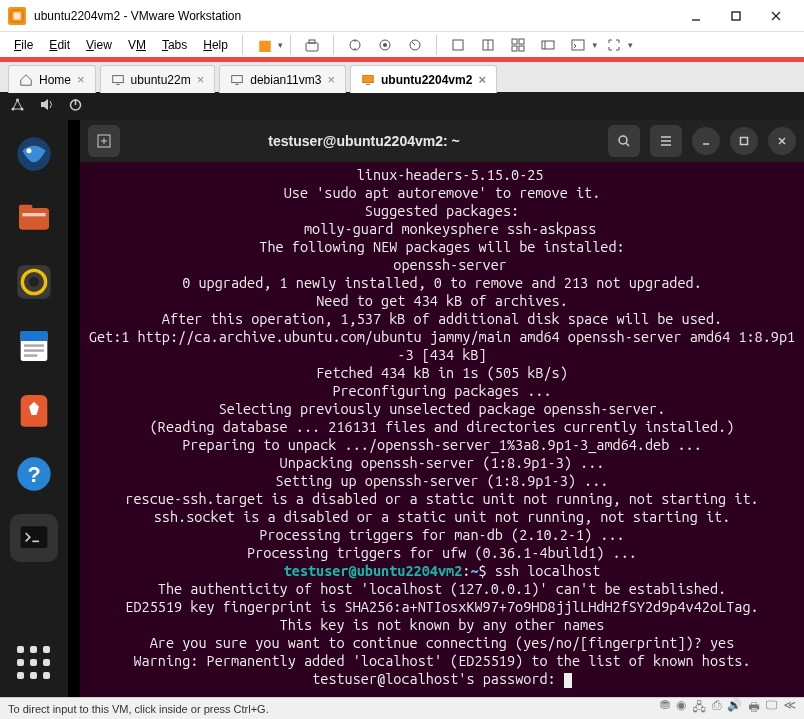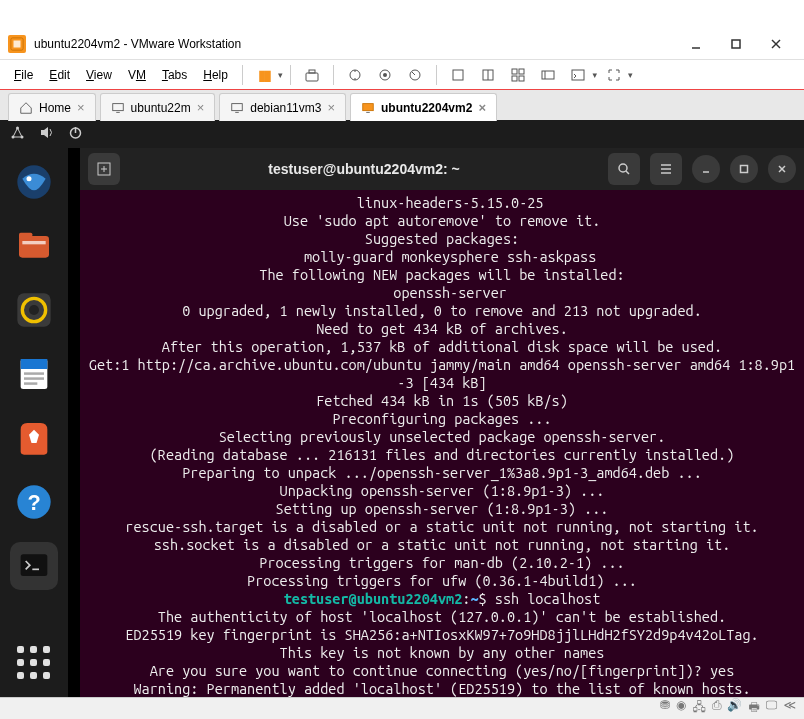--- a/index.html
+++ b/index.html
@@ -1,27 +1,27 @@
 <!DOCTYPE html>
 <html><head>
 <meta charset="utf-8">
 <style>
 * { margin: 0; padding: 0; box-sizing: border-box; }
 body { font-family: "Segoe UI", Tahoma, sans-serif; width: 804px; height: 719px; overflow: hidden; background: #fff; display: flex; flex-direction: column; }
 
 
-.vmware-titlebar { height: 32px; background: #fff; display: flex; align-items: center; padding: 0 8px; border-bottom: 1px solid #e0e0e0; font-size: 12px; margin-top: 28px; }
+.vmware-titlebar { height: 32px; background: #fff; display: flex; align-items: center; padding: 0 8px; border-bottom: 1px solid #e0e0e0; font-size: 12px; }
 .vmware-titlebar .logo { width: 18px; height: 18px; background: #f7941e; border-radius: 2px; margin-right: 8px; display: flex; align-items: center; justify-content: center; }
 .vmware-titlebar .logo svg { width: 14px; height: 14px; }
 .vmware-titlebar .title { flex: 1; }
 .vmware-titlebar .win-controls { display: flex; gap: 0; }
 .vmware-titlebar .win-btn { width: 40px; height: 28px; display: flex; align-items: center; justify-content: center; cursor: pointer; }
 
 
-.vmware-menubar { height: 30px; background: #fff; display: flex; align-items: center; padding: 0 8px; border-bottom: 1px solid #ef4444; font-size: 12px; gap: 4px; }
+.vmware-menubar { height: 30px; background: #fff; display: flex; align-items: center; padding: 0 8px; border-bottom: 5px solid #ef4444; font-size: 12px; gap: 4px; }
 .vmware-menubar .menu-item { padding: 4px 6px; cursor: pointer; }
 .vmware-menubar .underline { text-decoration: underline; }
 .vmware-menubar .sep { width: 1px; height: 20px; background: #ccc; margin: 0 4px; }
 .vmware-menubar .tool-btn { width: 26px; height: 26px; display: flex; align-items: center; justify-content: center; cursor: pointer; color: #555; }
 .vmware-menubar .pause { color: #f7941e; font-size: 14px; font-weight: bold; letter-spacing: -2px; }
 .vmware-menubar .dd { font-size: 9px; color: #555; margin-left: -3px; }
 
 
 .vmware-tabs { height: 30px; background: #e8e8e8; display: flex; align-items: flex-end; padding: 0 8px; gap: 4px; font-size: 12px; }
 .vmware-tab { display: flex; align-items: center; gap: 6px; padding: 6px 10px; background: #f5f5f5; border: 1px solid #ccc; border-bottom: none; border-radius: 3px 3px 0 0; cursor: pointer; position: relative; top: 1px; }
@@ -337,20 +337,21 @@
               <line x1="9" y1="3" x2="3" y2="9" stroke="#ccc" stroke-width="1.5"></line>
             </svg>
           </div>
       </div>
       <div class="term-body" id="term-body"><span class="l">  linux-headers-5.15.0-25</span><span class="l">Use 'sudo apt autoremove' to remove it.</span><span class="l">Suggested packages:</span><span class="l">  molly-guard monkeysphere ssh-askpass</span><span class="l">The following NEW packages will be installed:</span><span class="l">  openssh-server</span><span class="l">0 upgraded, 1 newly installed, 0 to remove and 213 not upgraded.</span><span class="l">Need to get 434 kB of archives.</span><span class="l">After this operation, 1,537 kB of additional disk space will be used.</span><span class="l">Get:1 http://ca.archive.ubuntu.com/ubuntu jammy/main amd64 openssh-server amd64 1:8.9p1-3 [434 kB]</span><span class="l">Fetched 434 kB in 1s (505 kB/s)</span><span class="l">Preconfiguring packages ...</span><span class="l">Selecting previously unselected package openssh-server.</span><span class="l">(Reading database ... 216131 files and directories currently installed.)</span><span class="l">Preparing to unpack .../openssh-server_1%3a8.9p1-3_amd64.deb ...</span><span class="l">Unpacking openssh-server (1:8.9p1-3) ...</span><span class="l">Setting up openssh-server (1:8.9p1-3) ...</span><span class="l">rescue-ssh.target is a disabled or a static unit not running, not starting it.</span><span class="l">ssh.socket is a disabled or a static unit not running, not starting it.</span><span class="l">Processing triggers for man-db (2.10.2-1) ...</span><span class="l">Processing triggers for ufw (0.36.1-4build1) ...</span><span class="l"><span class="pg">testuser@ubuntu2204vm2</span>:<span class="pb">~</span>$ ssh localhost</span><span class="l">The authenticity of host 'localhost (127.0.0.1)' can't be established.</span><span class="l">ED25519 key fingerprint is SHA256:a+NTIosxKW97+7o9HD8jjlLHdH2fSY2d9p4v42oLTag.</span><span class="l">This key is not known by any other names</span><span class="l">Are you sure you want to continue connecting (yes/no/[fingerprint])? yes</span><span class="l">Warning: Permanently added 'localhost' (ED25519) to the list of known hosts.</span><span class="l">testuser@localhost's password: <span class="cursor"></span></span></div>
     </div>
   </div>
 </div>
 
 <div class="vmware-status">
+  <span>To direct input to this VM, click inside or press Ctrl+G.</span>
   <div class="right-icons">
     <span>⛃</span>
     <span>◉</span>
     <span>🖧</span>
     <span>⎙</span>
     <span>🔊</span>
     <span>🖶</span>
     <span>🖵</span>
     <span>≪</span>
   </div>

